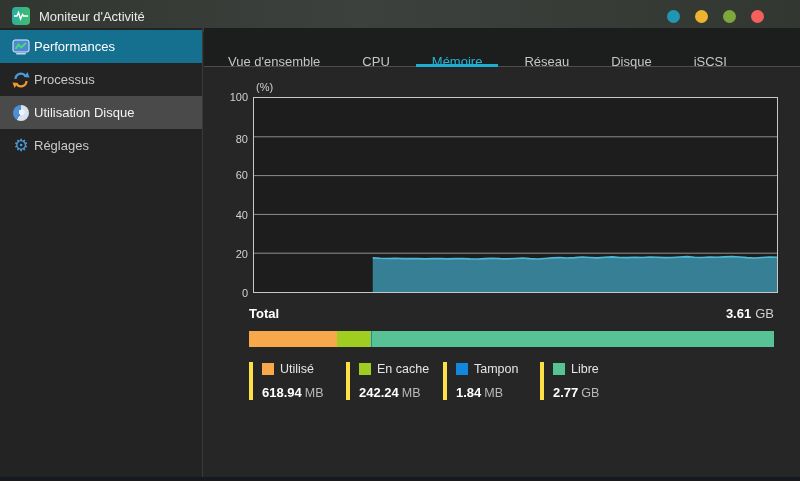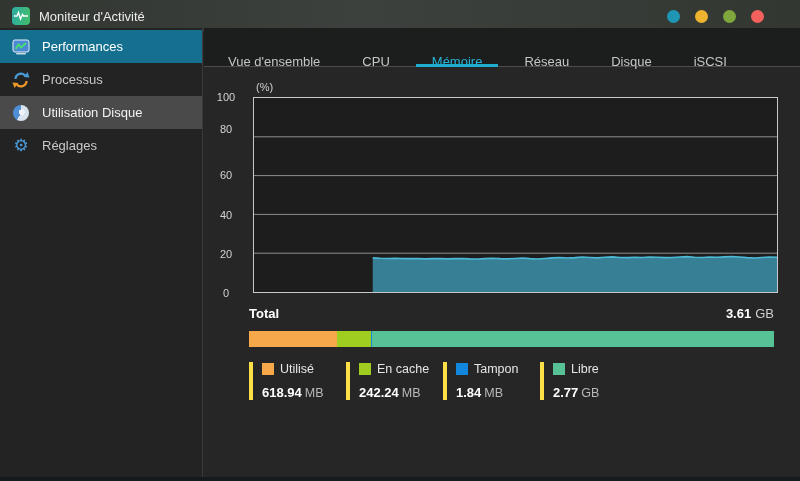--- a/index.html
+++ b/index.html
@@ -11,21 +11,21 @@
     background:linear-gradient(90deg,#323631 0%,#3d413d 45%,#333732 100%); }
   .app-icon { width:18px; height:18px; border-radius:4px; margin-left:12px; flex:0 0 auto;
     background:linear-gradient(100deg,#2fae9d 15%,#3fbb72 85%); display:flex; align-items:center; justify-content:center; }
   .app-title { margin-left:9px; font-size:13px; color:#ebebeb; }
   .dots { margin-left:auto; margin-right:36px; display:flex; gap:15px; }
   .dot { width:13px; height:13px; border-radius:50%; }
 
   
   .sidebar { position:absolute; top:28px; left:0; bottom:0; width:203px;
     background:#232323; border-right:1px solid #3a3a3a; padding-top:2px; }
-  .side-item { height:33px; display:flex; align-items:center; padding-left:12px; gap:12px;
+  .side-item { height:33px; display:flex; align-items:center; padding-left:12px; gap:4px;
     font-size:13px; color:#c9c9c9; cursor:default; }
   .side-item.active { background:#15708f; color:#ffffff; }
   .side-item.highlight { background:#4a4a4a; color:#f2f2f2; }
   .side-ic { width:18px; height:18px; flex:0 0 auto; display:flex; align-items:center; justify-content:center; }
   .disk-ic { width:16px; height:16px; border-radius:50%;
     background:radial-gradient(circle 3px at 55% 45%, #eef4fa 95%, transparent),
                conic-gradient(from 210deg, #4f8fd6 0 150deg, #d7e2ee 150deg 360deg); }
   .gear-ic { font-size:17px; color:#4a9ad8; line-height:18px; }
 
   
@@ -36,21 +36,21 @@
     font-size:13px; color:#c6c6c6; cursor:default;margin-top:28px; }
   .tab.active { color:#27b4d6; }
   .tab.active::after { content:""; position:absolute; left:0; right:0; bottom:-1px; height:3px; background:#1fadd0; }
 
   
   .chart-block { position:relative; margin-top:14px; }
   .pct-label { margin-left:52px; font-size:11px; color:#cfcfcf; height:16px; line-height:13px; }
   .plot { margin-left:49px; width:525px; height:196px; background:#1d1d1d;
     border:1px solid #c8c8c8; position:relative; }
   .plot svg { position:absolute; left:0; top:0; width:100%; height:100%; display:block; }
-  .ytick { position:absolute; left:0; width:44px; text-align:center; font-size:11px; color:#d2d2d2; }
+  .ytick { position:absolute; left:0; width:44px; text-align:right; font-size:11px; color:#d2d2d2; }
 
   
   .lower { margin:13px 26px 0 45px; }
   .total-row { display:flex; align-items:baseline; font-size:13px; color:#fff; height:16px; }
   .total-label { font-weight:bold; }
   .total-value { margin-left:auto; font-weight:bold; }
   .total-unit { font-weight:normal; color:#cfcfcf; margin-left:4px; }
   .mem-bar { margin-top:9px; height:16px; display:flex; overflow:hidden; }
   .mem-bar span { height:100%; }
 
@@ -138,21 +138,21 @@
           <line x1="0" y1="39.19999999999999" x2="525" y2="39.19999999999999" stroke="#8f8f8f" stroke-width="1"></line>
           <polygon points="119.2,196 119.2,161.5 126.7,161.9 134.2,162.1 141.7,161.9 149.2,162.3 156.8,162.1 164.3,162.3 171.8,162.5 179.3,162.3 186.8,162.1 194.3,162.5 201.8,162.3 209.4,162.1 216.9,162.5 224.4,162.7 231.9,162.3 239.4,161.9 246.9,162.3 254.5,162.5 262.0,162.1 269.5,161.7 277.0,162.3 284.5,162.7 292.0,162.1 299.5,161.5 307.1,161.1 314.6,161.7 322.1,161.3 329.6,160.7 337.1,161.1 344.6,161.5 352.1,160.9 359.7,160.5 367.2,161.1 374.7,161.3 382.2,160.9 389.7,161.1 397.2,160.7 404.8,160.9 412.3,161.3 419.8,161.1 427.3,160.7 434.8,160.3 442.3,160.9 449.8,161.1 457.4,160.7 464.9,160.9 472.4,160.5 479.9,160.1 487.4,160.7 494.9,161.3 502.5,161.7 510.0,161.1 517.5,160.7 525.0,160.9 525,196" fill="#377f94"></polygon>
           <polyline points="119.2,161.5 126.7,161.9 134.2,162.1 141.7,161.9 149.2,162.3 156.8,162.1 164.3,162.3 171.8,162.5 179.3,162.3 186.8,162.1 194.3,162.5 201.8,162.3 209.4,162.1 216.9,162.5 224.4,162.7 231.9,162.3 239.4,161.9 246.9,162.3 254.5,162.5 262.0,162.1 269.5,161.7 277.0,162.3 284.5,162.7 292.0,162.1 299.5,161.5 307.1,161.1 314.6,161.7 322.1,161.3 329.6,160.7 337.1,161.1 344.6,161.5 352.1,160.9 359.7,160.5 367.2,161.1 374.7,161.3 382.2,160.9 389.7,161.1 397.2,160.7 404.8,160.9 412.3,161.3 419.8,161.1 427.3,160.7 434.8,160.3 442.3,160.9 449.8,161.1 457.4,160.7 464.9,160.9 472.4,160.5 479.9,160.1 487.4,160.7 494.9,161.3 502.5,161.7 510.0,161.1 517.5,160.7 525.0,160.9" fill="none" stroke="#4db9d6" stroke-width="1.6"></polyline>
         </svg>
     </div>
     <div id="yticks">
         <div class="ytick" style="top: 206px;">0</div>
         <div class="ytick" style="top: 166.8px;">20</div>
         <div class="ytick" style="top: 127.6px;">40</div>
         <div class="ytick" style="top: 88.4px;">60</div>
-        <div class="ytick" style="top: 42px;">80</div>
+        <div class="ytick" style="top: 52px;">80</div>
         <div class="ytick" style="top: 10px;">100</div>
       </div>
   </div>
 
   <div class="lower">
     <div class="total-row">
       <span class="total-label">Total</span>
       <span class="total-value">3.61</span>
       <span class="total-unit">GB</span>
     </div>

